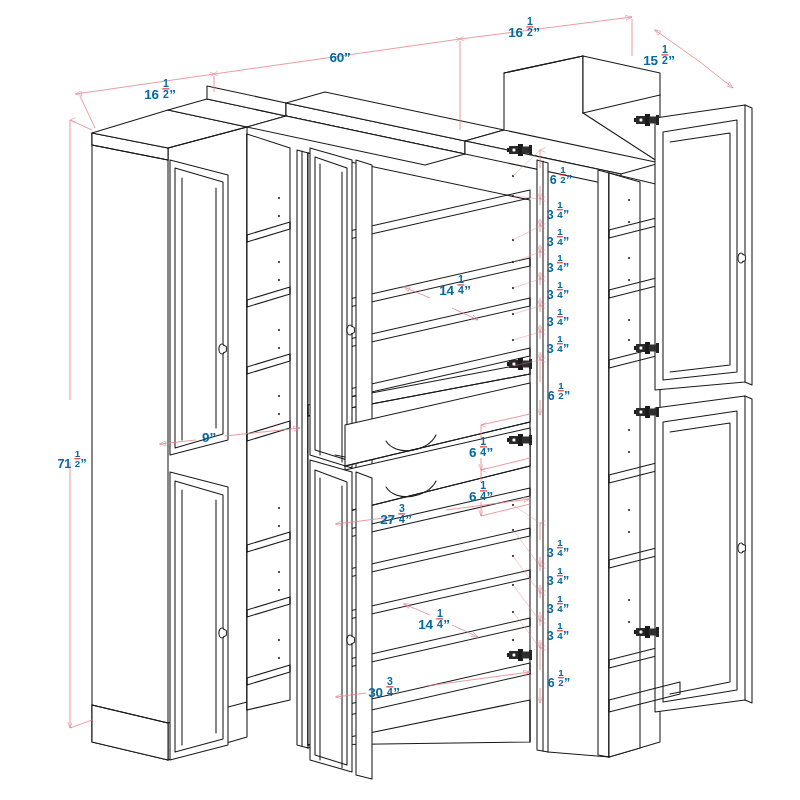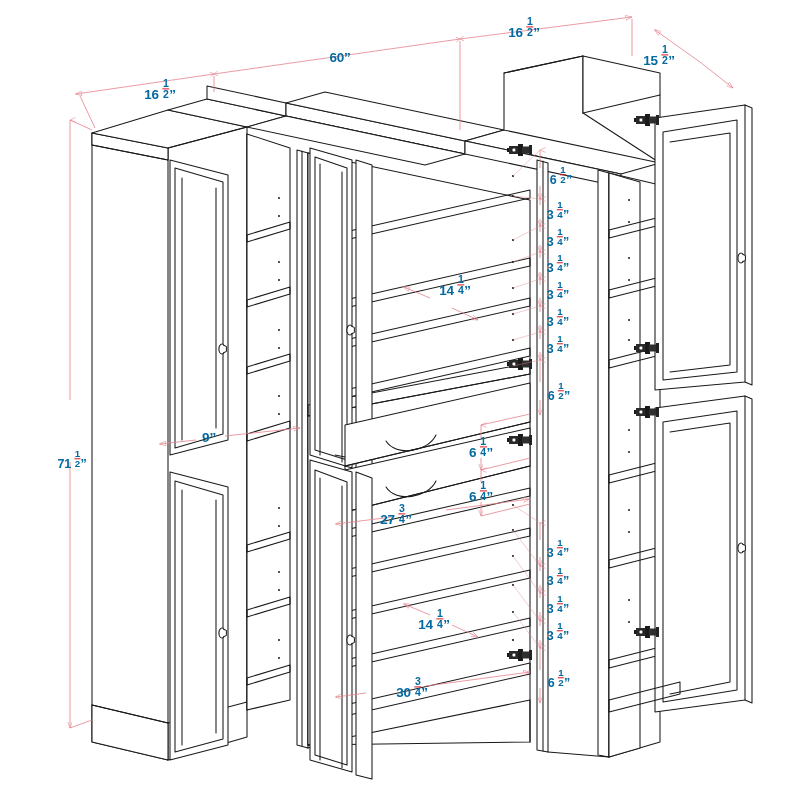--- a/index.html
+++ b/index.html
@@ -413,21 +413,21 @@
       <div class="dim-label sz-lg" style="left: 340px; top: 57px;">60”</div>
       <div class="dim-label sz-lg" style="left: 524px; top: 28px;">16&nbsp;<span class="frac"><span class="num">1</span><span class="den">2</span></span>”</div>
       <div class="dim-label sz-lg" style="left: 659px; top: 56px;">15&nbsp;<span class="frac"><span class="num">1</span><span class="den">2</span></span>”</div>
       <div class="dim-label sz-md" style="left: 72px; top: 432px; margin-top: 28px;">71&nbsp;<span class="frac"><span class="num">1</span><span class="den">2</span></span>”</div>
       <div class="dim-label sz-lg" style="left: 209px; top: 437px;">9”</div>
       <div class="dim-label sz-lg" style="left: 441px; top: 286px; margin-left: 14px;">14&nbsp;<span class="frac"><span class="num">1</span><span class="den">4</span></span>”</div>
       <div class="dim-label sz-lg" style="left: 434px; top: 620px;">14&nbsp;<span class="frac"><span class="num">1</span><span class="den">4</span></span>”</div>
       <div class="dim-label sz-lg" style="left: 481px; top: 448px;">6&nbsp;<span class="frac"><span class="num">1</span><span class="den">4</span></span>”</div>
       <div class="dim-label sz-lg" style="left: 481px; top: 492px;">6&nbsp;<span class="frac"><span class="num">1</span><span class="den">4</span></span>”</div>
       <div class="dim-label sz-lg" style="left: 396px; top: 515px;">27&nbsp;<span class="frac"><span class="num">3</span><span class="den">4</span></span>”</div>
-      <div class="dim-label sz-lg" style="left: 412px; top: 688px;">30&nbsp;<span class="frac"><span class="num">3</span><span class="den">4</span></span>”</div>
+      <div class="dim-label sz-lg" style="left: 384px; top: 688px;">30&nbsp;<span class="frac"><span class="num">3</span><span class="den">4</span></span>”</div>
       <div class="dim-label sz-md" style="left: 561px; top: 176px;">6&nbsp;<span class="frac"><span class="num">1</span><span class="den">2</span></span>”</div>
       <div class="dim-label sz-md" style="left: 558px; top: 211px;">3&nbsp;<span class="frac"><span class="num">1</span><span class="den">4</span></span>”</div>
       <div class="dim-label sz-md" style="left: 558px; top: 238px;">3&nbsp;<span class="frac"><span class="num">1</span><span class="den">4</span></span>”</div>
       <div class="dim-label sz-md" style="left: 558px; top: 264px;">3&nbsp;<span class="frac"><span class="num">1</span><span class="den">4</span></span>”</div>
       <div class="dim-label sz-md" style="left: 558px; top: 291px;">3&nbsp;<span class="frac"><span class="num">1</span><span class="den">4</span></span>”</div>
       <div class="dim-label sz-md" style="left: 558px; top: 318px;">3&nbsp;<span class="frac"><span class="num">1</span><span class="den">4</span></span>”</div>
       <div class="dim-label sz-md" style="left: 558px; top: 345px;">3&nbsp;<span class="frac"><span class="num">1</span><span class="den">4</span></span>”</div>
       <div class="dim-label sz-md" style="left: 559px; top: 392px;">6&nbsp;<span class="frac"><span class="num">1</span><span class="den">2</span></span>”</div>
       <div class="dim-label sz-md" style="left: 558px; top: 549px;">3&nbsp;<span class="frac"><span class="num">1</span><span class="den">4</span></span>”</div>
       <div class="dim-label sz-md" style="left: 558px; top: 577px;">3&nbsp;<span class="frac"><span class="num">1</span><span class="den">4</span></span>”</div>

